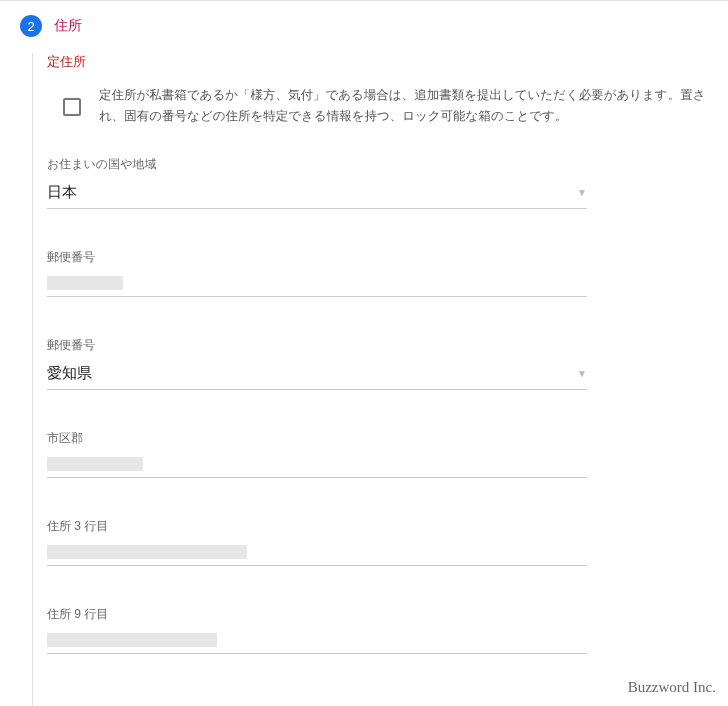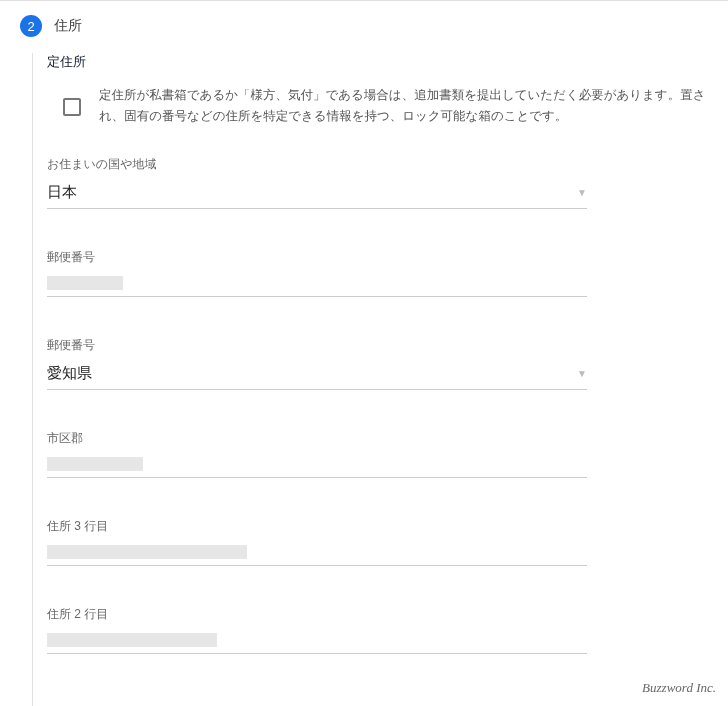--- a/index.html
+++ b/index.html
@@ -30,31 +30,31 @@
       background: #1a73e8;
       color: #fff;
       display: flex;
       align-items: center;
       justify-content: center;
       font-size: 13px;
       font-weight: 500;
     }
     .section-title {
       font-size: 14px;
-      color: #404040;
+      color: #be185d;
       font-weight: 400;
     }
     .section-body {
       margin-left: 32px;
       border-left: 1px solid #e0e0e0;
       padding: 0 0 30px 14px;
     }
     .subsection-title {
       font-size: 13px;
-      color: #0f172a;
+      color: #b91c1c;
       margin-bottom: 14px;
       margin-top: 6px;
     }
     .checkbox-row {
       display: flex;
       align-items: center;
       gap: 18px;
       padding: 0 0 24px 16px;
     }
     .checkbox {
@@ -101,24 +101,23 @@
       background: #e6e6e6;
     }
     .w1 { width: 76px; }
     .w2 { width: 96px; }
     .w3 { width: 200px; }
     .w4 { width: 170px; }
     .watermark {
       position: absolute;
       right: 12px;
       bottom: 10px;
-      font-size: 13px;
+      font-size: 15px;
       color: #666;
       font-family: Georgia, serif;
-      font-style: italic;
     }
   </style>
 </head>
 <body>
 
 <div class="section-header">
   <div class="step-badge">2</div>
   <div class="section-title">住所</div>
 </div>
 
@@ -162,21 +161,21 @@
   </div>
 
   <div class="field-block">
     <div class="field-label">住所 3 行目</div>
     <div class="field-control">
       <span class="redacted w3"></span>
     </div>
   </div>
 
   <div class="field-block">
-    <div class="field-label">住所 2 行目</div>
+    <div class="field-label">住所 9 行目</div>
     <div class="field-control">
       <span class="redacted w4"></span>
     </div>
   </div>
 
 </div>
 
 <div class="watermark">Buzzword Inc.</div>
 
 </body></html>

